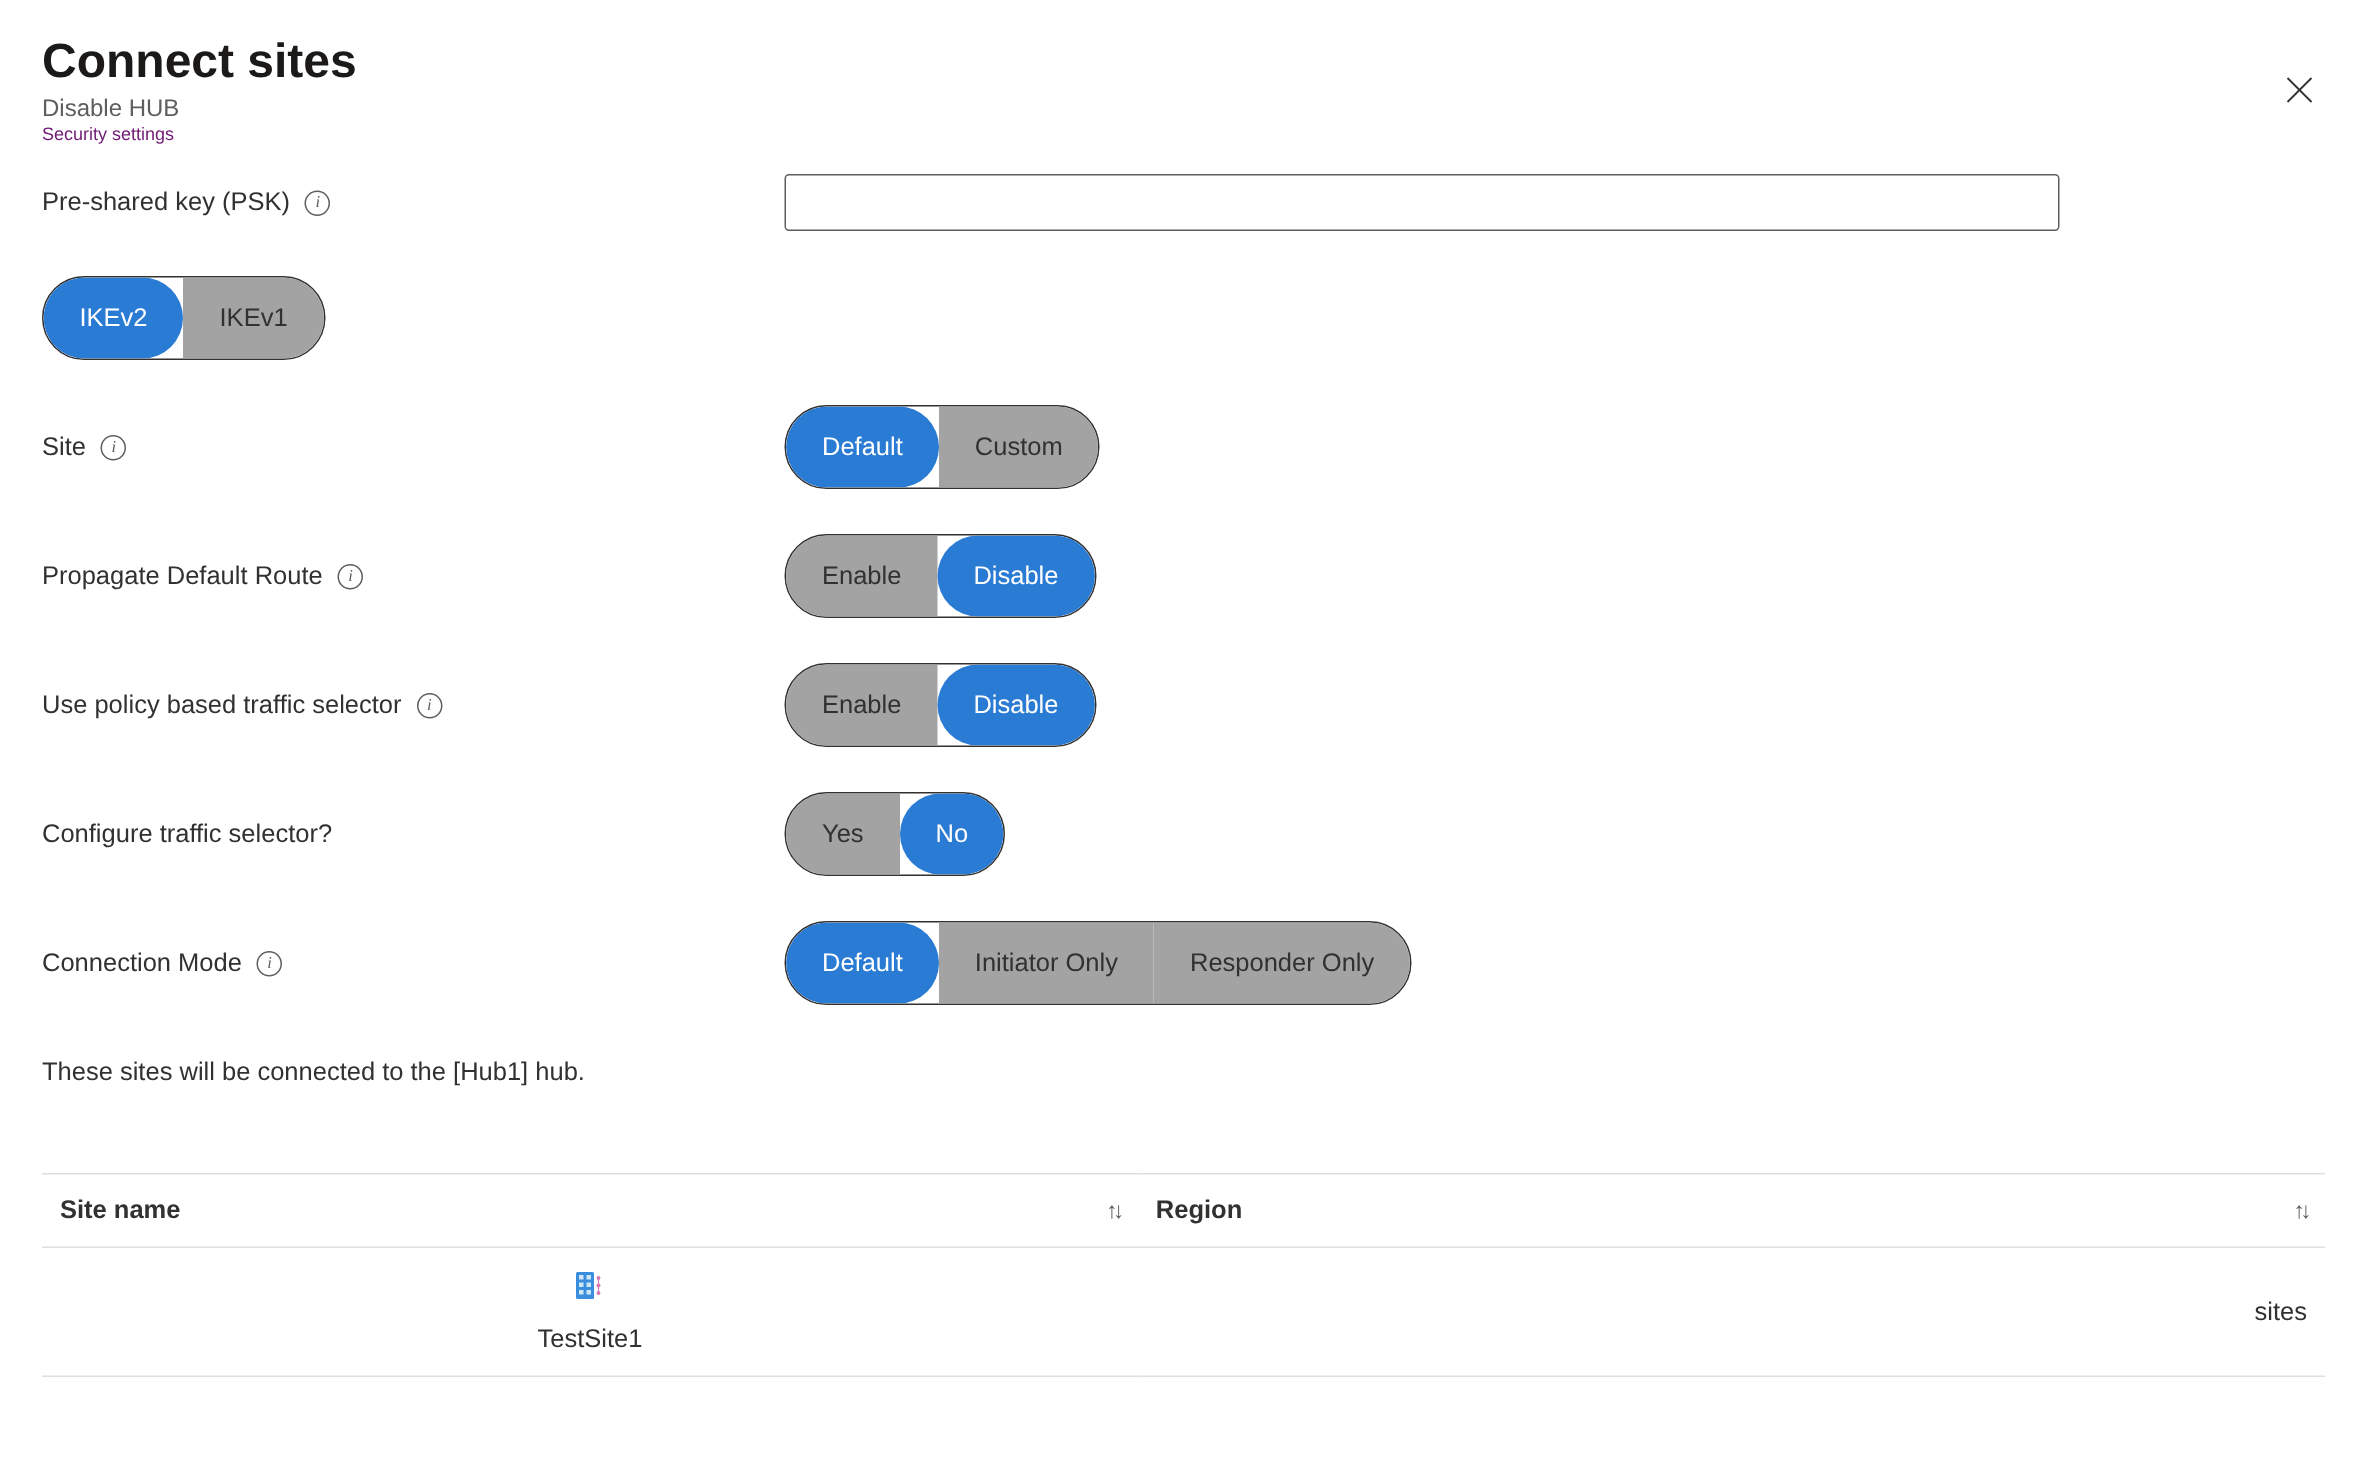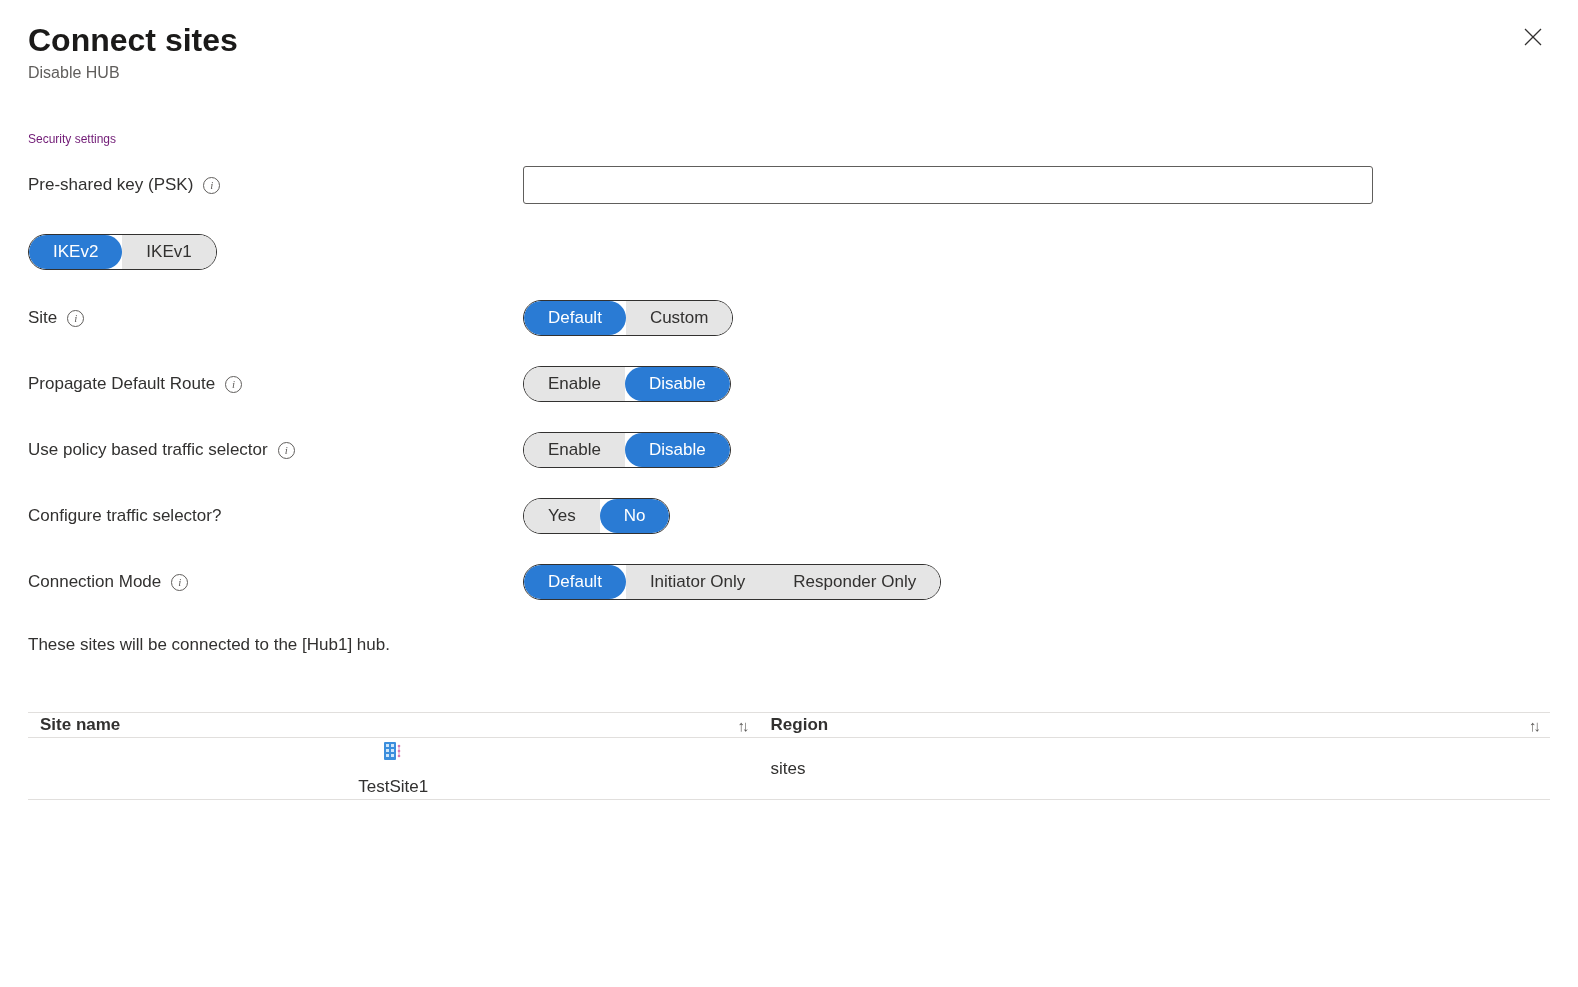--- a/index.html
+++ b/index.html
@@ -10,22 +10,21 @@
     body {
       font-family: 'Segoe UI', Tahoma, Geneva, Verdana, sans-serif;
       background: #ffffff;
       color: #323130;
       padding: 20px 28px;
       width: 1578px;
     }
     .header {
       display: flex;
       justify-content: space-between;
-      align-items: flex-start;
-      margin-bottom: 50px;
+      align-items: flex-end;
     }
     .header-text h1 {
       font-size: 32px;
       font-weight: 600;
       color: #1b1a19;
       line-height: 1.25;
     }
     .header-text .subtitle {
       font-size: 16px;
       color: #605e5c;
@@ -77,27 +76,27 @@
       border: 1px solid #605e5c;
       border-radius: 3px;
       padding: 6px 10px;
       font-size: 15px;
     }
     .pill-group {
       display: inline-flex;
       border: 1px solid #323130;
       border-radius: 999px;
       overflow: hidden;
-      height: 36px;
+      height: 56px;
     }
     .pill {
       padding: 0 24px;
       font-size: 17px;
       color: #323130;
-      background: #e5e5e5;
+      background: #a3a3a3;
       border: none;
       cursor: pointer;
       display: flex;
       align-items: center;
       height: 100%;
     }
     .pill.active {
       background: #2a7bd4;
       color: #ffffff;
       border-radius: 999px;
@@ -106,22 +105,22 @@
       font-size: 17px;
       color: #323130;
       margin-top: 35px;
       margin-bottom: 57px;
     }
     .table {
       width: 100%;
       border-collapse: collapse;
     }
     .table th, .table td {
-      text-align: left;
-      padding: 2px 12px;
+      text-align: right;
+      padding: 14px 12px;
       font-size: 17px;
       border-bottom: 1px solid #e1dfdd;
     }
     .table th {
       font-weight: 600;
       border-top: 1px solid #e1dfdd;
     }
     .th-inner {
       display: flex;
       align-items: center;

